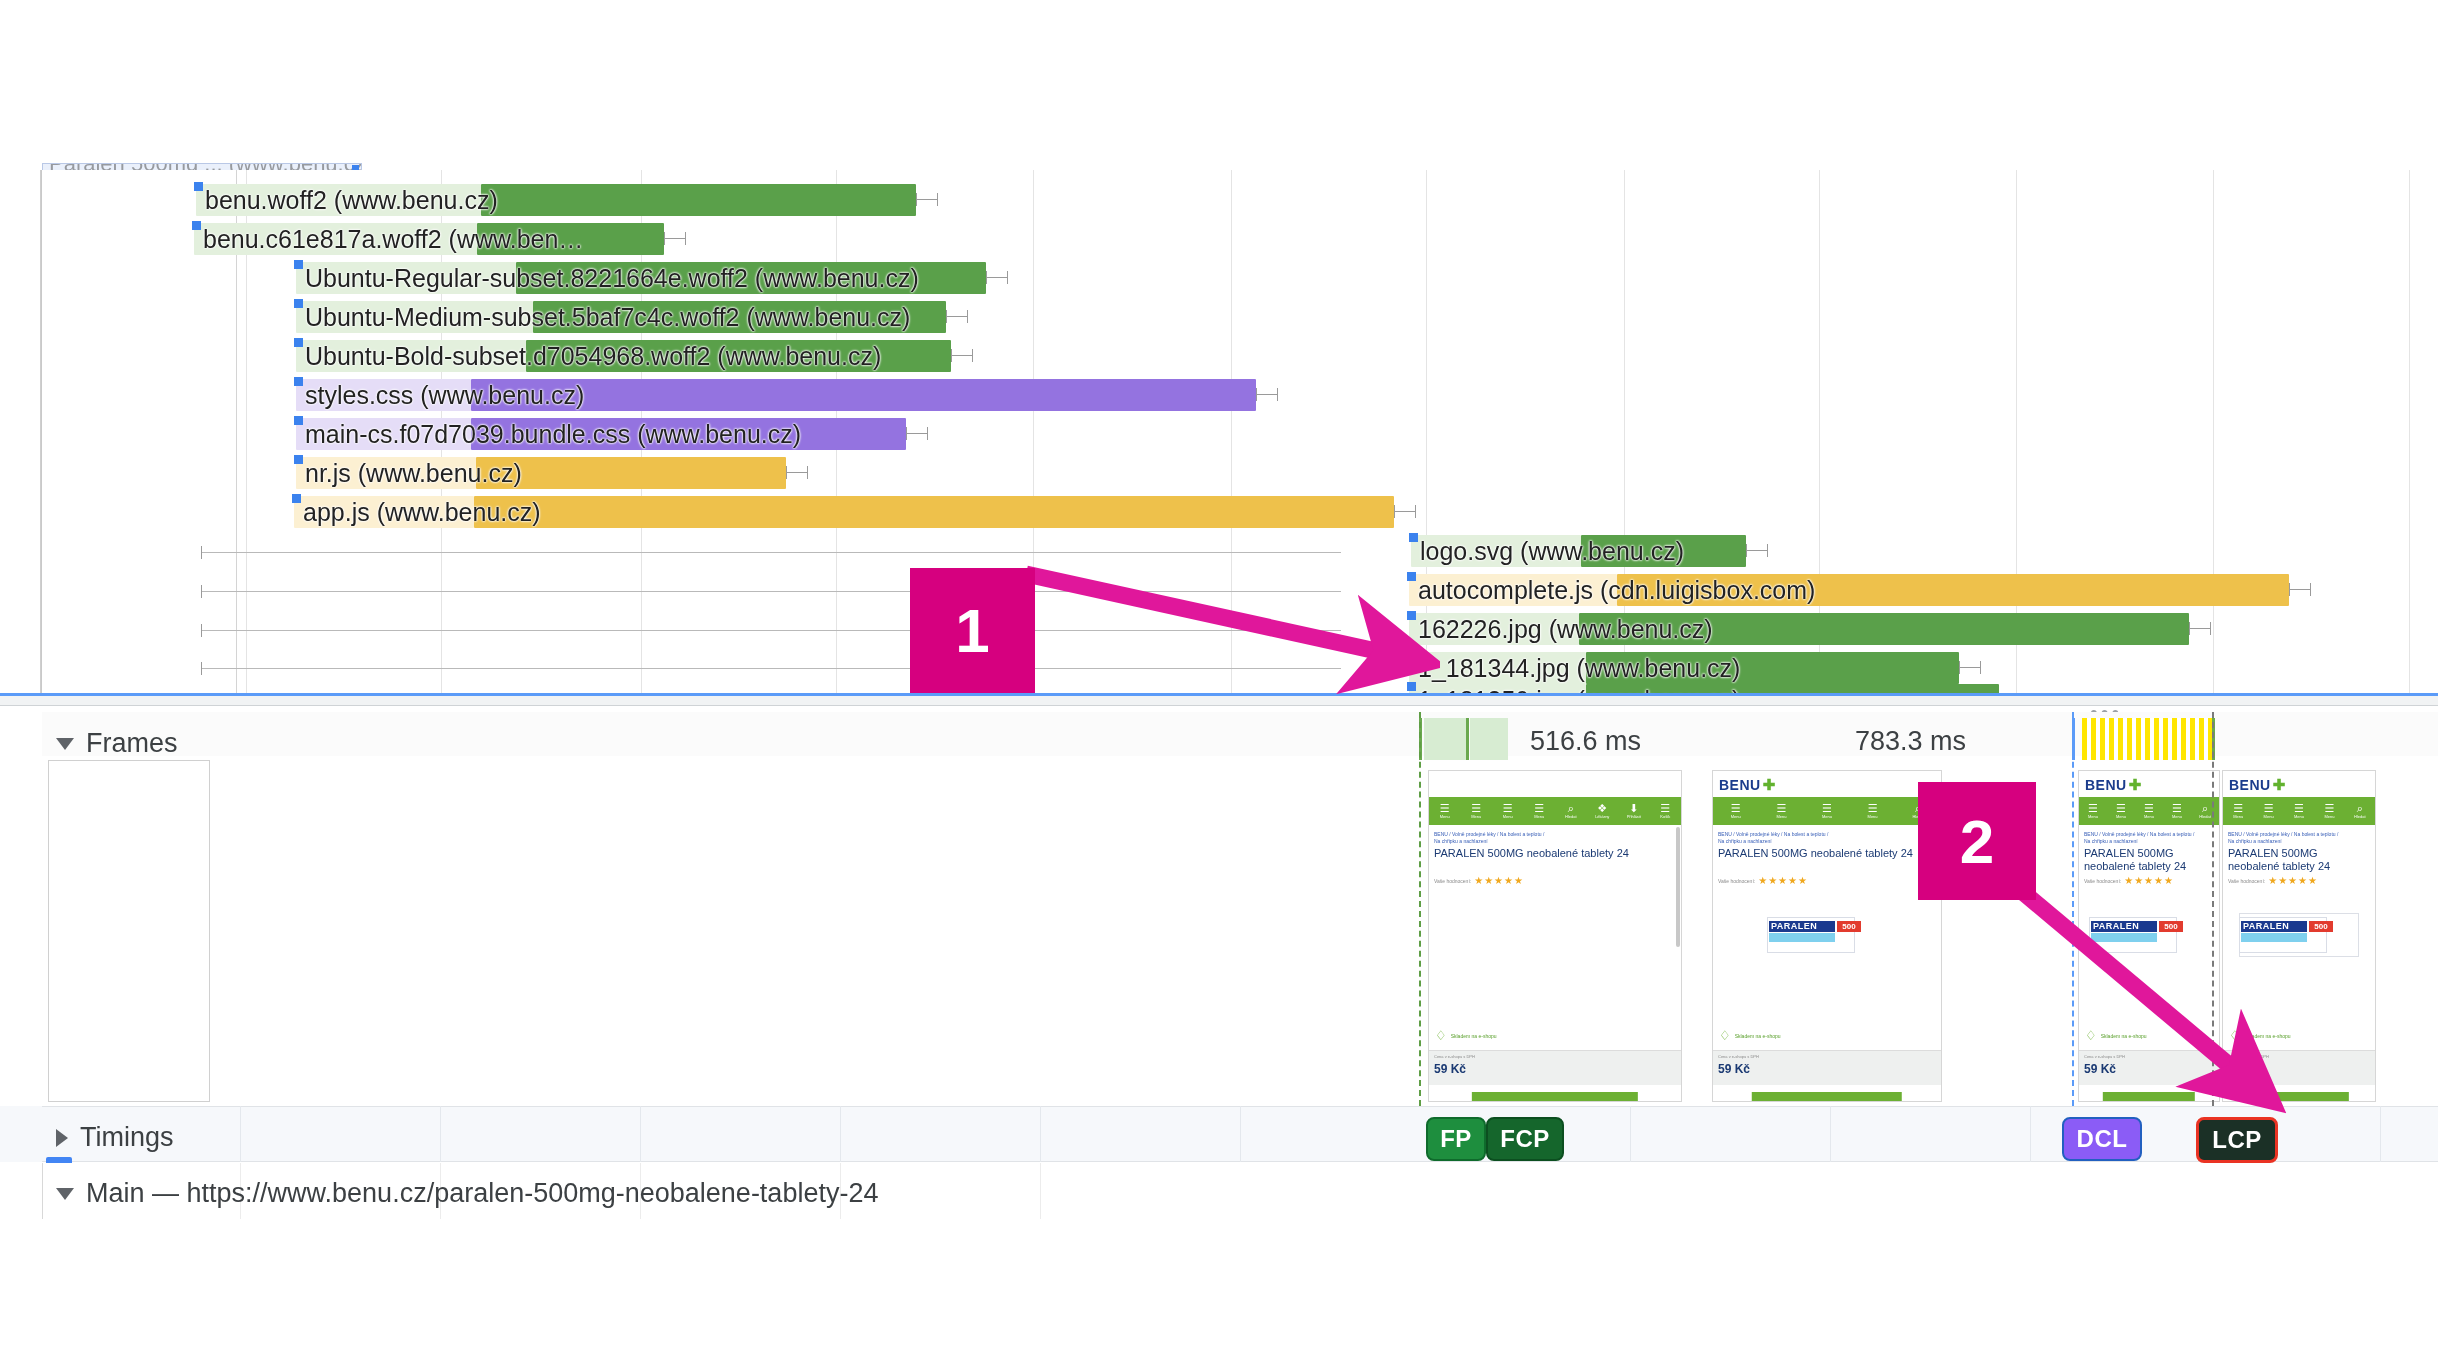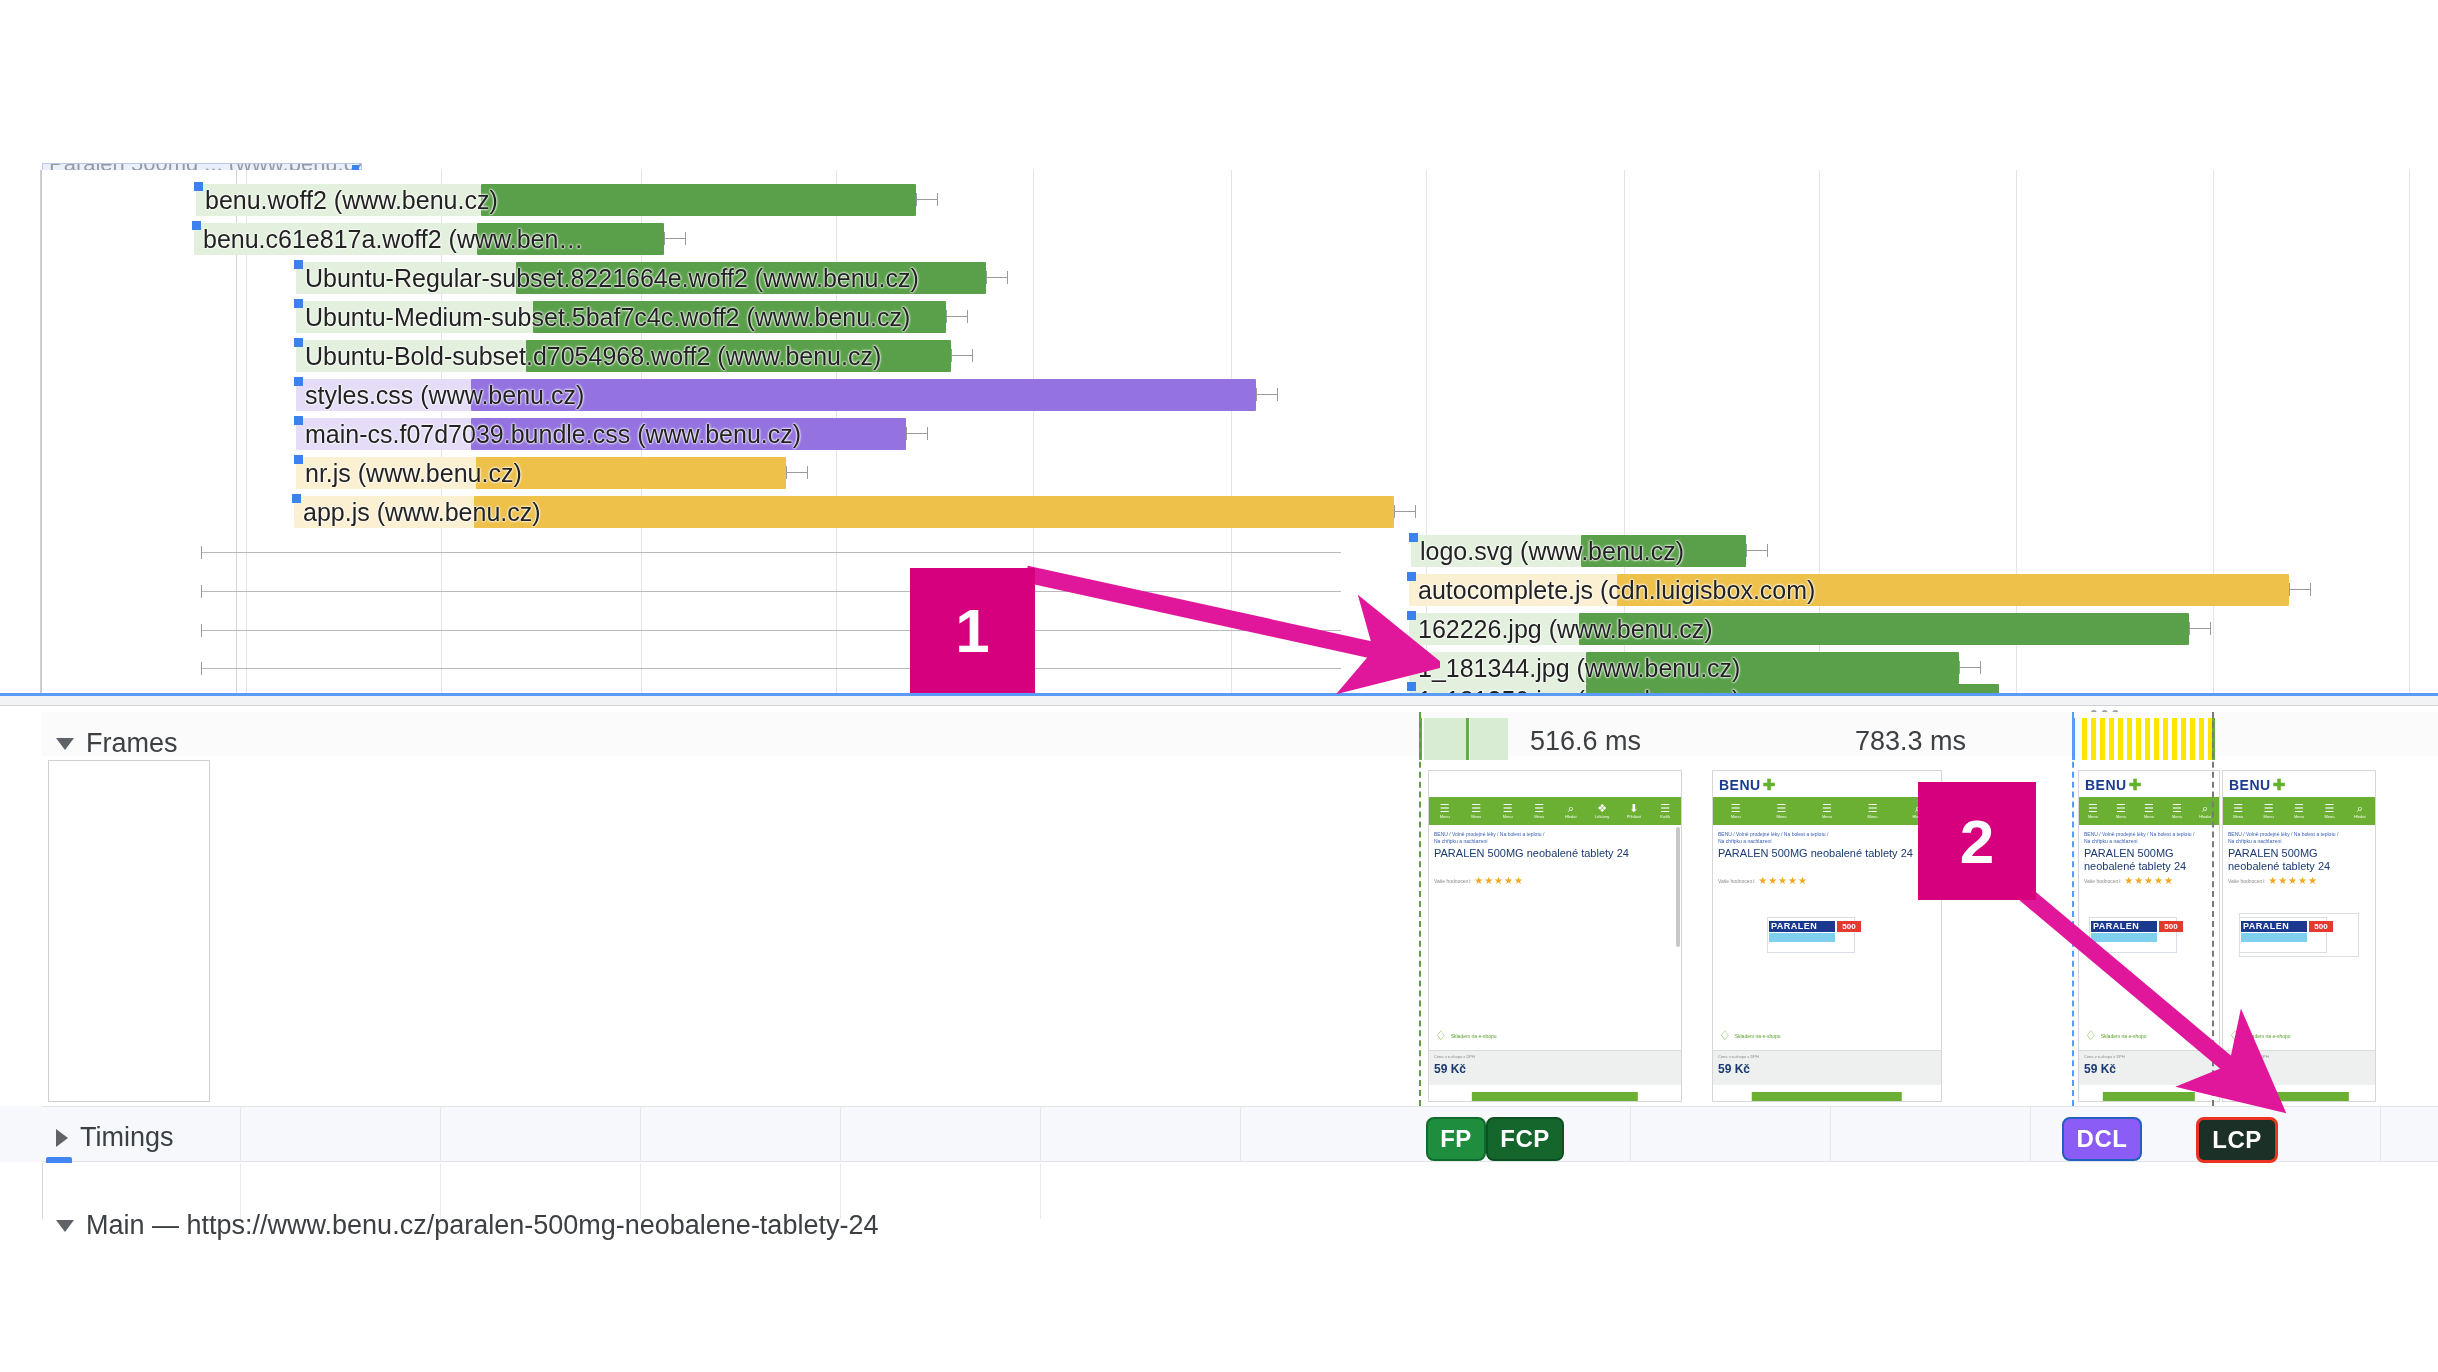--- a/index.html
+++ b/index.html
@@ -181,21 +181,21 @@
   .tmark.dcl{background:#8b5cf6;border:2px solid #2260c0;}
   .tmark.lcp{background:#1b3026;border:3px solid #ea3323;}
   .blue-nub{position:absolute;left:46px;top:1157px;width:26px;height:8px;background:#4285f4;border-radius:2px;}
 
   
   #main-row{
     position:absolute;left:0;top:1163px;width:2438px;height:56px;background:#ffffff;
   }
   .main-title{
     position:absolute;left:56px;top:1178px;font-size:27px;color:#3c4043;
-    display:flex;align-items:center;gap:12px;white-space:nowrap;margin-top:32px;
+    display:flex;align-items:center;gap:12px;white-space:nowrap;
   }
   .mvgrid{position:absolute;top:1163px;height:56px;width:1px;background:#ececec;}
   #main-row .edge{position:absolute;left:42px;top:0;bottom:0;width:1px;background:#d8d8d8;}
 
   
   .badge{
     position:absolute;background:#d6007f;color:#ffffff;
     display:flex;align-items:center;justify-content:center;
     font-size:62px;font-weight:bold;font-family:"Liberation Sans", sans-serif;
     z-index:40;

